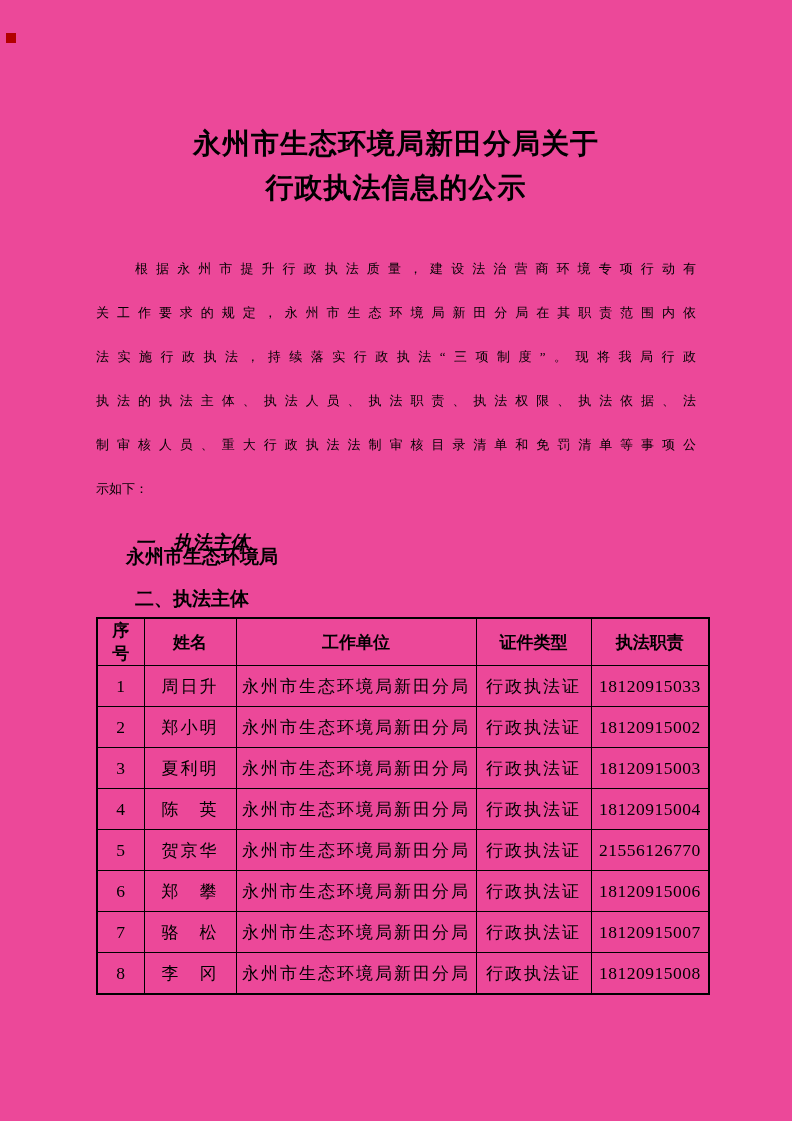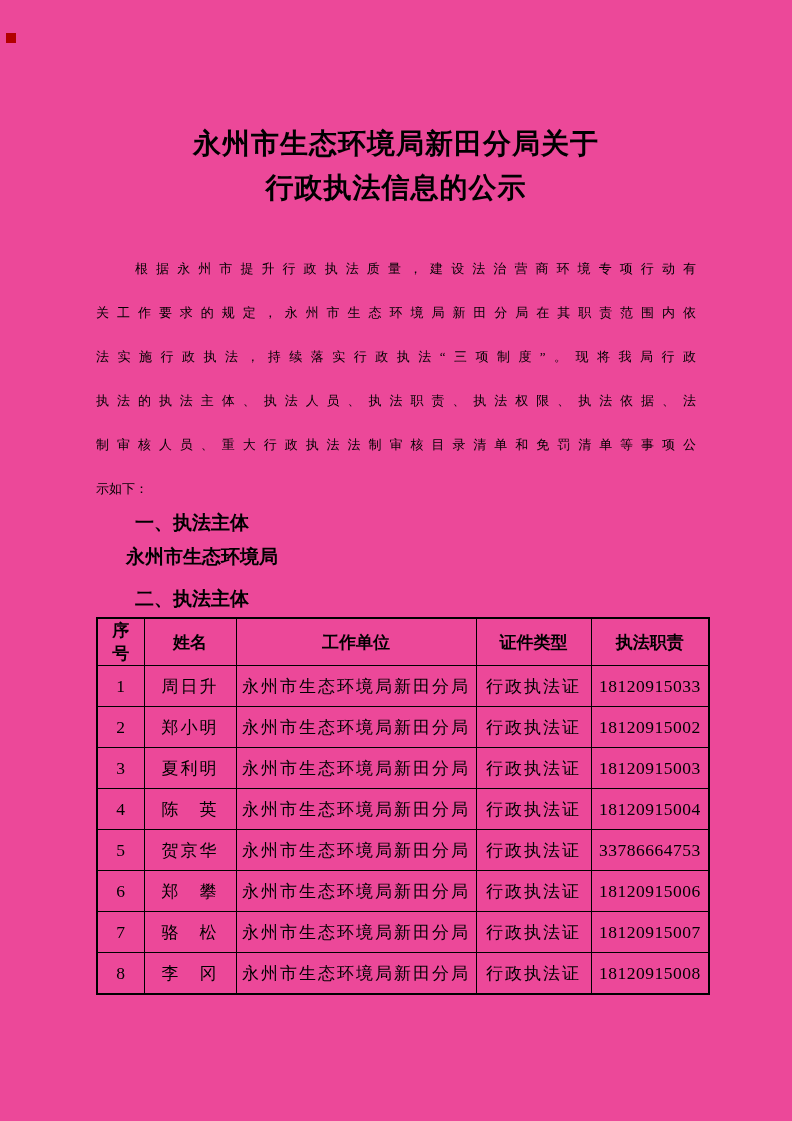--- a/index.html
+++ b/index.html
@@ -55,21 +55,21 @@
   }
   .heading {
     position: absolute;
     left: 96px;
     width: 600px;
     font-family: "Liberation Sans", "DejaVu Sans", sans-serif;
     font-weight: bold;
     font-size: 19px;
     line-height: 26px;
   }
-  .heading.h1 { top: 510px; padding-left: 39px; }
+  .heading.h1 { top: 530px; padding-left: 39px; font-style: italic; }
   .heading.subject { top: 544px; padding-left: 30px; }
   .heading.h2 { top: 586px; padding-left: 39px; }
   table.roster {
     position: absolute;
     top: 617px;
     left: 96px;
     border-collapse: collapse;
     table-layout: fixed;
     font-size: 17px;
   }
@@ -171,21 +171,21 @@
         <td>陈　英</td>
         <td>永州市生态环境局新田分局</td>
         <td>行政执法证</td>
         <td class="num">18120915004</td>
       </tr>
       <tr>
         <td class="num">5</td>
         <td>贺京华</td>
         <td>永州市生态环境局新田分局</td>
         <td>行政执法证</td>
-        <td class="num">33786664753</td>
+        <td class="num">21556126770</td>
       </tr>
       <tr>
         <td class="num">6</td>
         <td>郑　攀</td>
         <td>永州市生态环境局新田分局</td>
         <td>行政执法证</td>
         <td class="num">18120915006</td>
       </tr>
       <tr>
         <td class="num">7</td>

